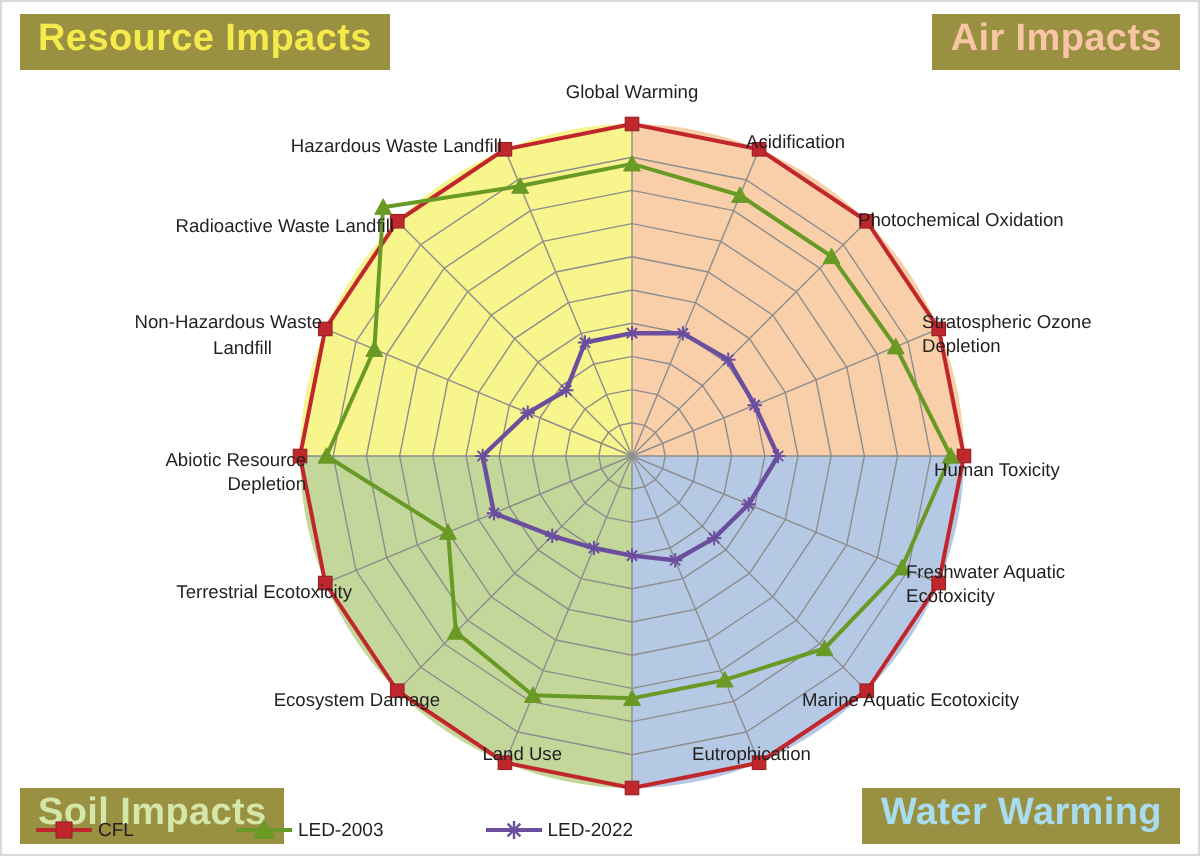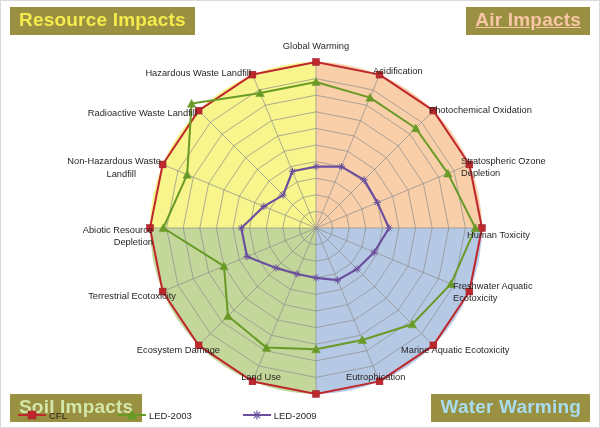--- a/index.html
+++ b/index.html
@@ -63,21 +63,21 @@
   }
   .legend-key { display: block; }
   .legend-text { padding-left: 1px; }
 </style>
 </head>
 <body>
 
 <div id="root">
 
   <div class="banner" id="banner-resource" style="color: rgb(245, 234, 75);">Resource Impacts</div>
-  <div class="banner" id="banner-air" style="color: rgb(248, 198, 164); text-decoration: underline;">Air Impacts</div>
+  <div class="banner" id="banner-air" style="color: rgb(248, 198, 164);">Air Impacts</div>
   <div class="banner" id="banner-soil" style="color: rgb(212, 230, 168);">Soil Impacts</div>
   <div class="banner" id="banner-water" style="color: rgb(168, 220, 239);">Water Warming</div>
 
   <svg id="chart-svg" width="600" height="428" viewBox="0 0 600 428">
     <g id="quadrant-fills">
         <path d="M 315 227 L 149.00 227.00 A 166 166 0 0 1 315.00 61.00 Z" fill="#f7f58c" stroke="none"></path>
         <path d="M 315 227 L 315.00 61.00 A 166 166 0 0 1 481.00 227.00 Z" fill="#f8cfa9" stroke="none"></path>
         <path d="M 315 227 L 315.00 393.00 A 166 166 0 0 1 149.00 227.00 Z" fill="#c3d79a" stroke="none"></path>
         <path d="M 315 227 L 481.00 227.00 A 166 166 0 0 1 315.00 393.00 Z" fill="#b6c9e4" stroke="none"></path>
       </g>
@@ -289,17 +289,17 @@
         <span class="legend-text">LED-2003</span>
       </div>
       <div class="legend-item">
         <svg width="30" height="12" class="legend-key">
           <line x1="1" y1="6" x2="29" y2="6" stroke="#6b4f9e" stroke-width="2"></line>
           <line x1="10.50" y1="6.00" x2="19.50" y2="6.00" stroke="#6b4f9e" stroke-width="1.2"></line>
           <line x1="11.82" y1="2.82" x2="18.18" y2="9.18" stroke="#6b4f9e" stroke-width="1.2"></line>
           <line x1="15.00" y1="1.50" x2="15.00" y2="10.50" stroke="#6b4f9e" stroke-width="1.2"></line>
           <line x1="18.18" y1="2.82" x2="11.82" y2="9.18" stroke="#6b4f9e" stroke-width="1.2"></line>
         </svg>
-        <span class="legend-text">LED-2009</span>
+        <span class="legend-text">LED-2022</span>
       </div>
     </div>
 
 </div>
 
 </body></html>

